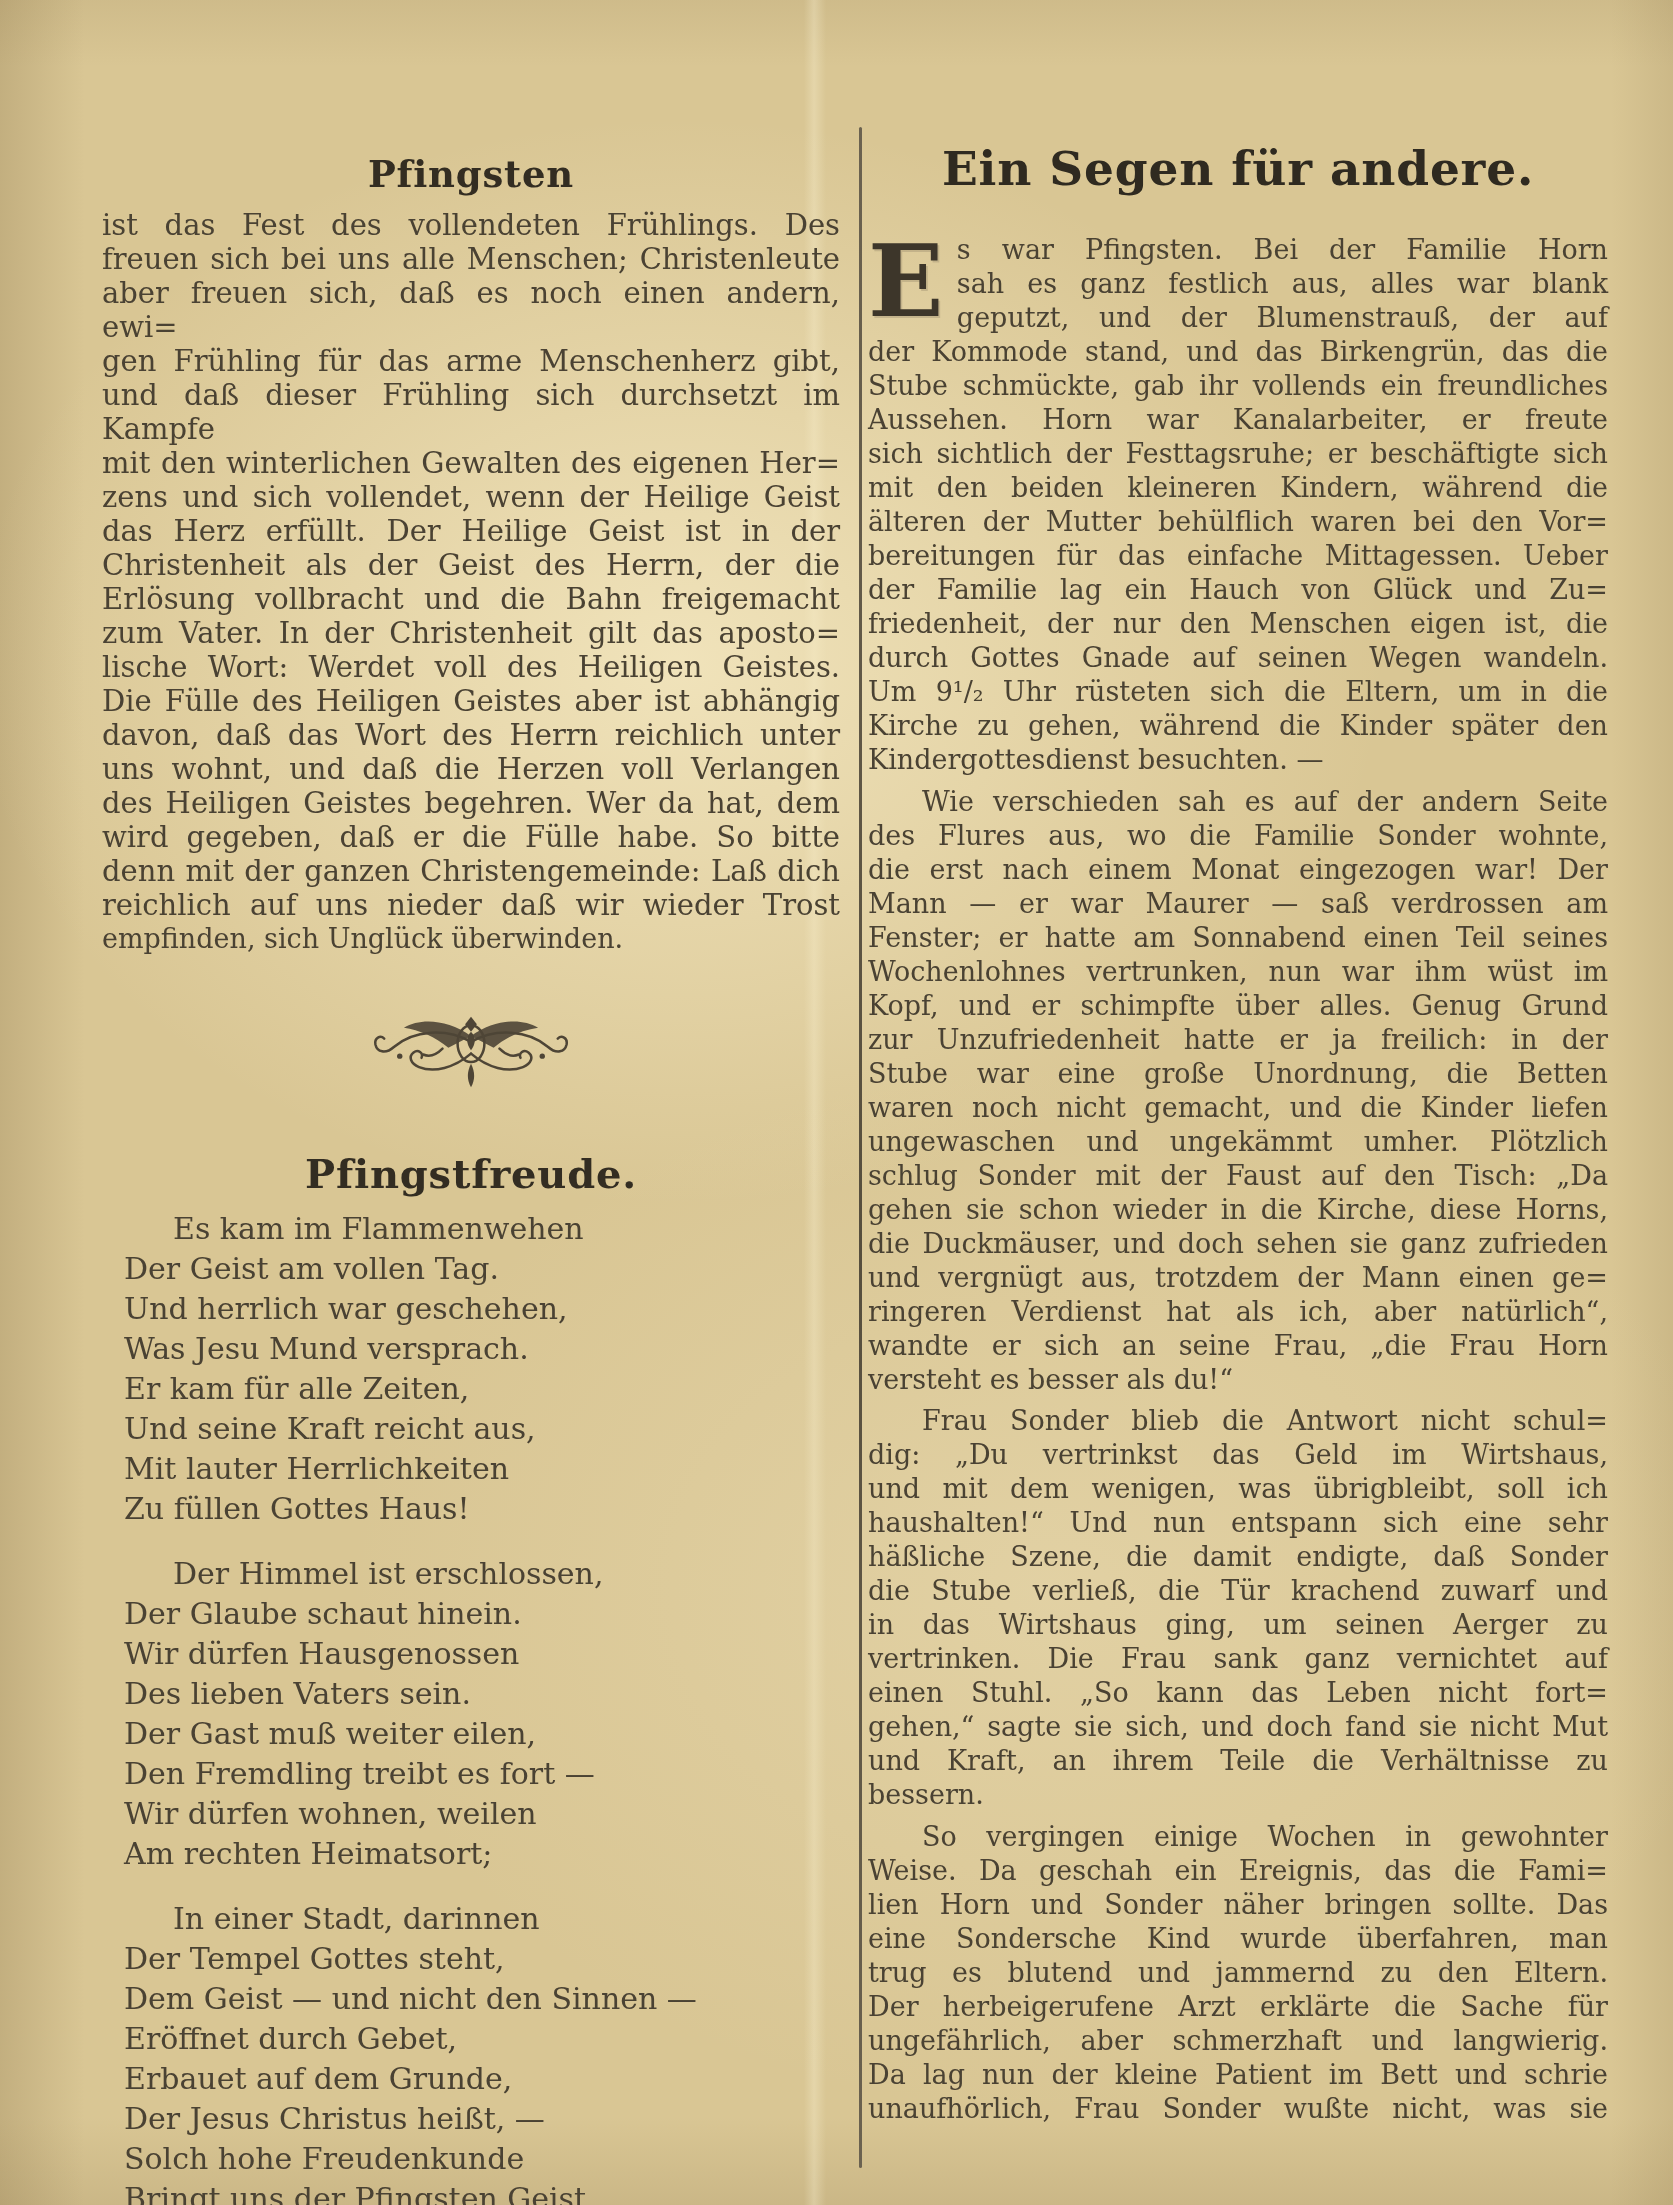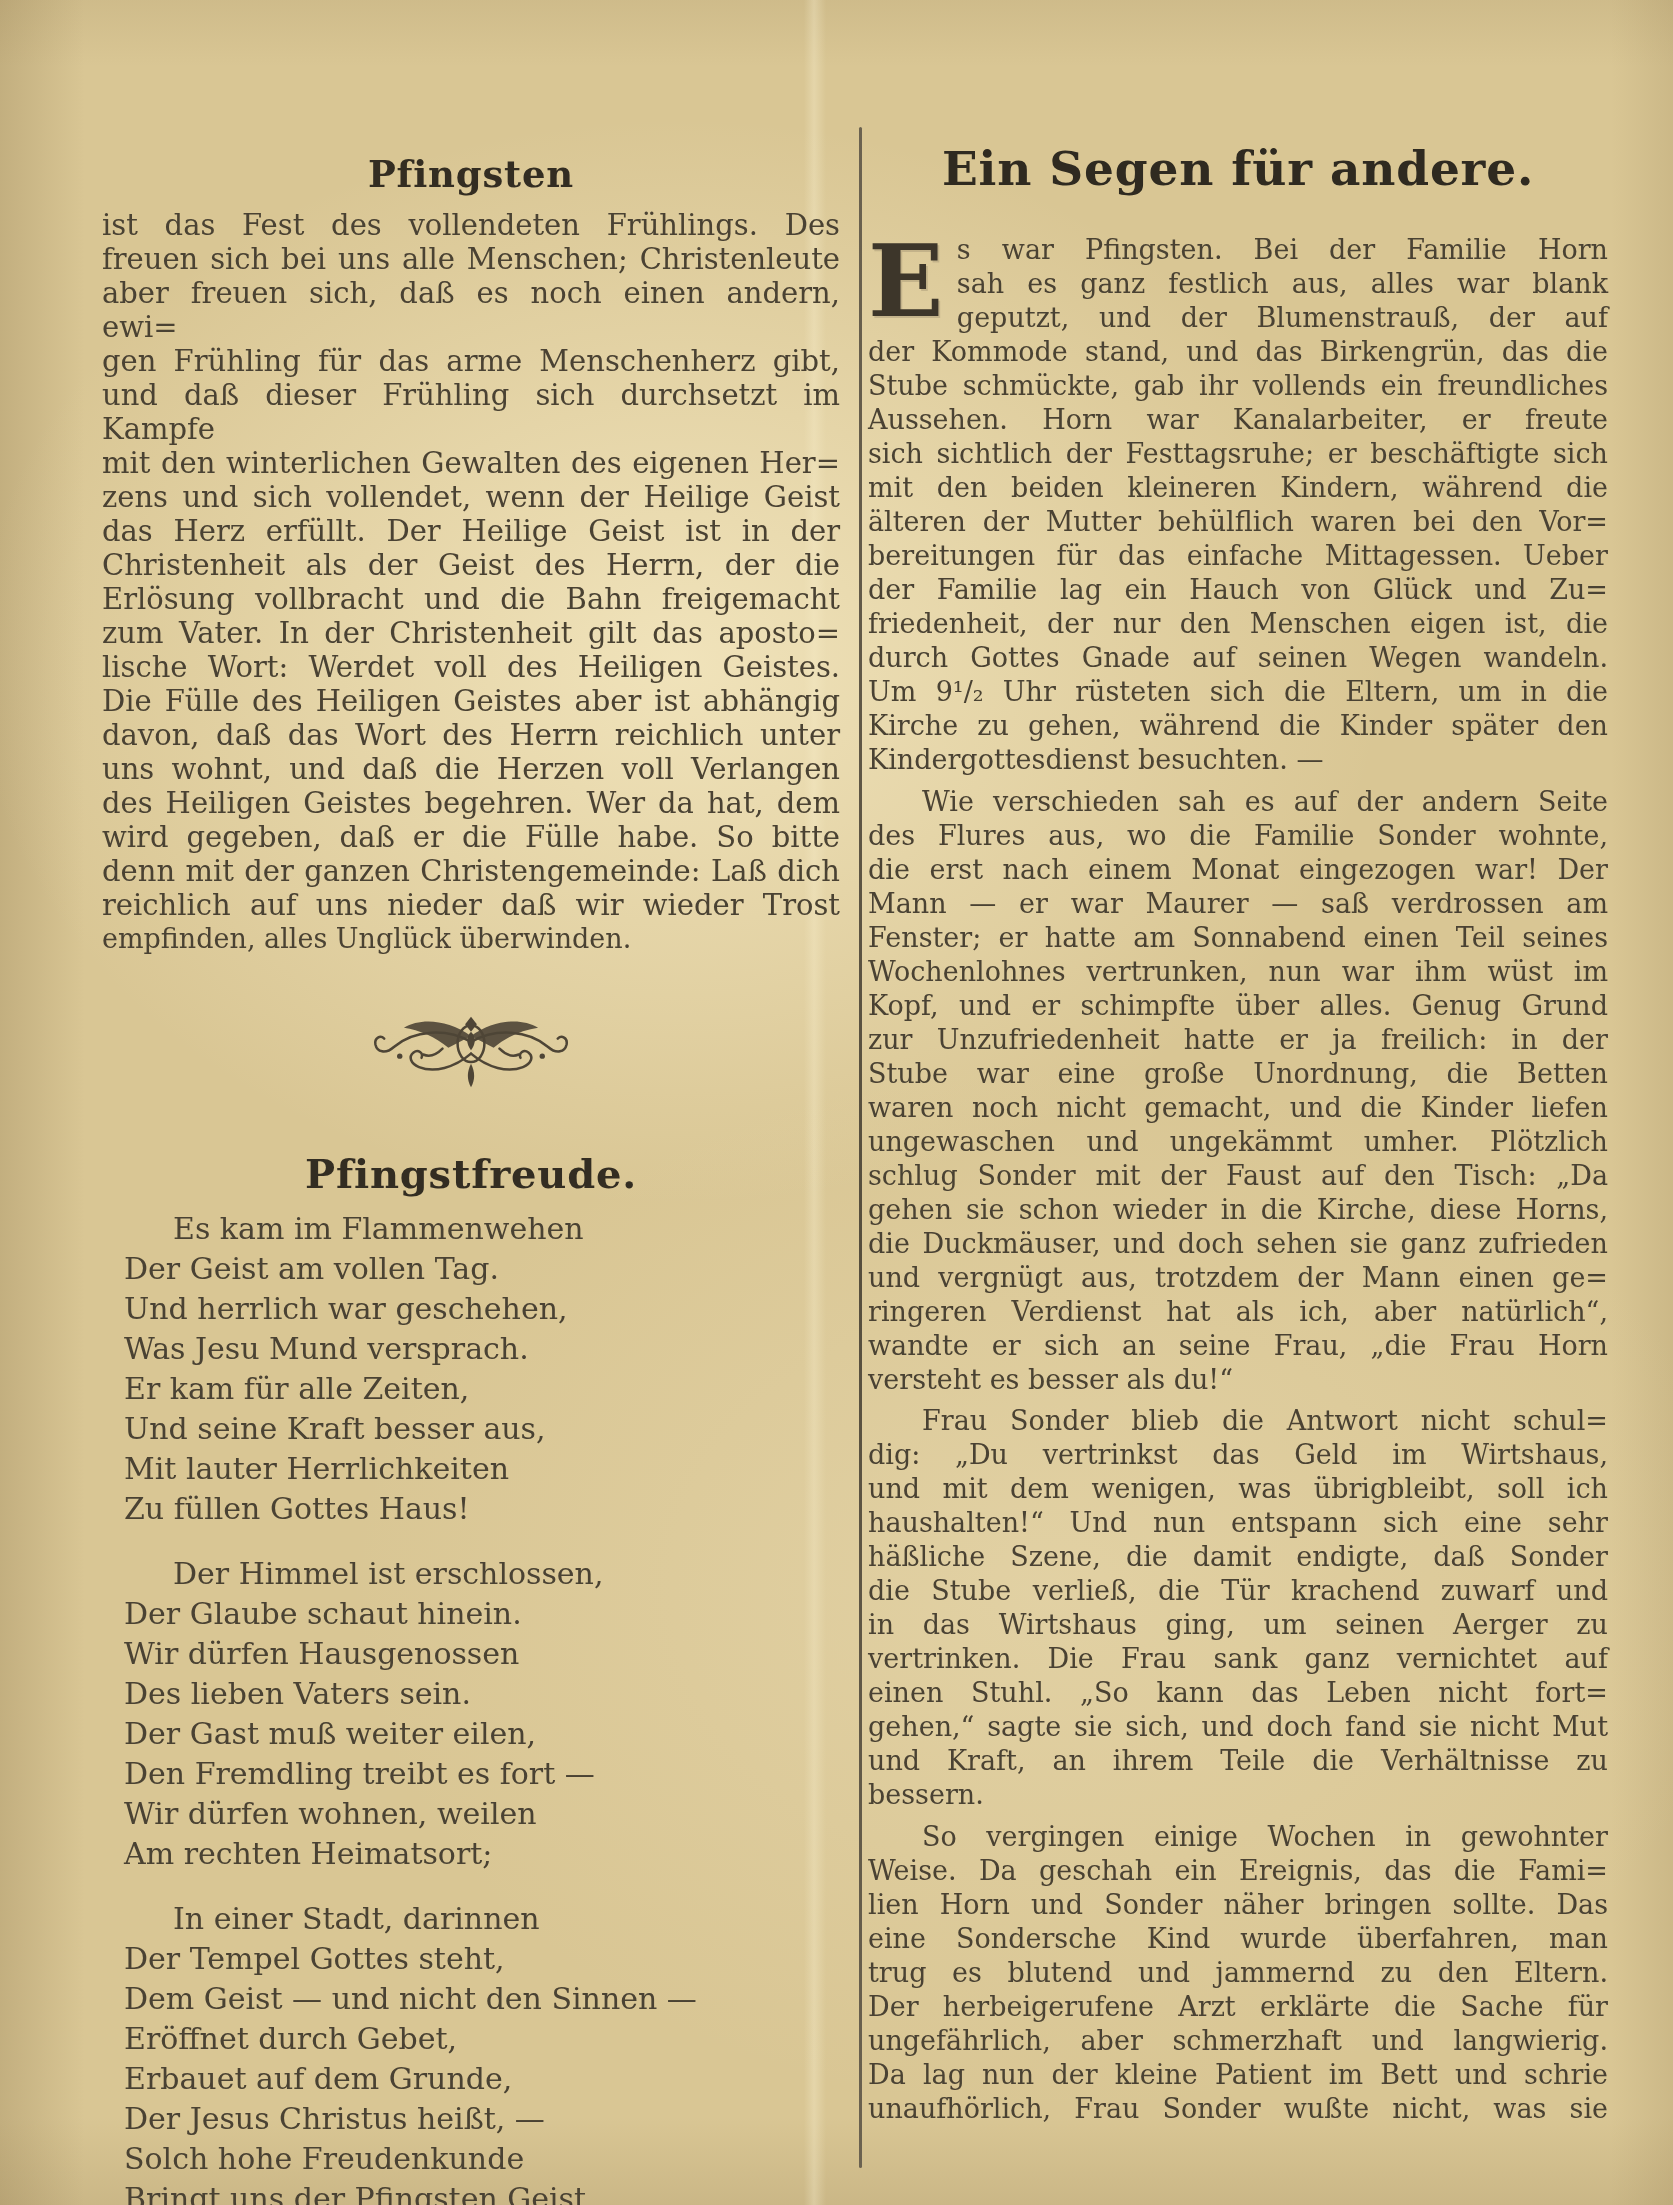--- a/index.html
+++ b/index.html
@@ -99,21 +99,21 @@
 Erlösung vollbracht und die Bahn freigemacht
 zum Vater. In der Christenheit gilt das aposto=
 lische Wort: Werdet voll des Heiligen Geistes.
 Die Fülle des Heiligen Geistes aber ist abhängig
 davon, daß das Wort des Herrn reichlich unter
 uns wohnt, und daß die Herzen voll Verlangen
 des Heiligen Geistes begehren. Wer da hat, dem
 wird gegeben, daß er die Fülle habe. So bitte
 denn mit der ganzen Christengemeinde: Laß dich
 reichlich auf uns nieder daß wir wieder Trost</div>
-      <div class="lastline">empfinden, alles Unglück überwinden.</div>
+      <div class="lastline">empfinden, sich Unglück überwinden.</div>
     </div>
 
     <svg class="ornament" viewBox="0 0 260 120" aria-hidden="true">
       <defs>
         <g id="halfFl" fill="none" stroke-width="3" stroke-linecap="round" class="ink-stroke" stroke="#4e4536">
           <path d="M130 50 C 100 33, 62 36, 38 56 C 28 65, 18 62, 16 53 C 14.5 45, 22 41.5, 26.5 46"></path>
           <path d="M130 43 C 102 23, 70 21, 50 33 C 68 35.5, 88 44, 103 57 Z" fill="#4e4536" stroke="none" opacity=".9"></path>
           <path d="M130 64 C 110 81, 86 87, 68 80 C 58 76, 55 67.5, 61.5 62.5 C 67 58.5, 73.5 63, 71 69"></path>
           <path d="M96 58 C 88 66, 80 68, 73 65"></path>
           <circle cx="45" cy="67" r="3.2" fill="#4e4536" stroke="none"></circle>
@@ -127,21 +127,21 @@
       <path d="M130 76 C 125 86, 125 95, 130 104 C 135 95, 135 86, 130 76 Z" fill="#4e4536"></path>
     </svg>
 
     <h2 class="poem-title">Pfingstfreude.</h2>
 
     <div class="stanza first">Es kam im Flammenwehen
 Der Geist am vollen Tag.
 Und herrlich war geschehen,
 Was Jesu Mund versprach.
 Er kam für alle Zeiten,
-Und seine Kraft besser aus,
+Und seine Kraft reicht aus,
 Mit lauter Herrlichkeiten
 Zu füllen Gottes Haus!</div>
     <div class="stanza">Der Himmel ist erschlossen,
 Der Glaube schaut hinein.
 Wir dürfen Hausgenossen
 Des lieben Vaters sein.
 Der Gast muß weiter eilen,
 Den Fremdling treibt es fort —
 Wir dürfen wohnen, weilen
 Am rechten Heimatsort;</div>

